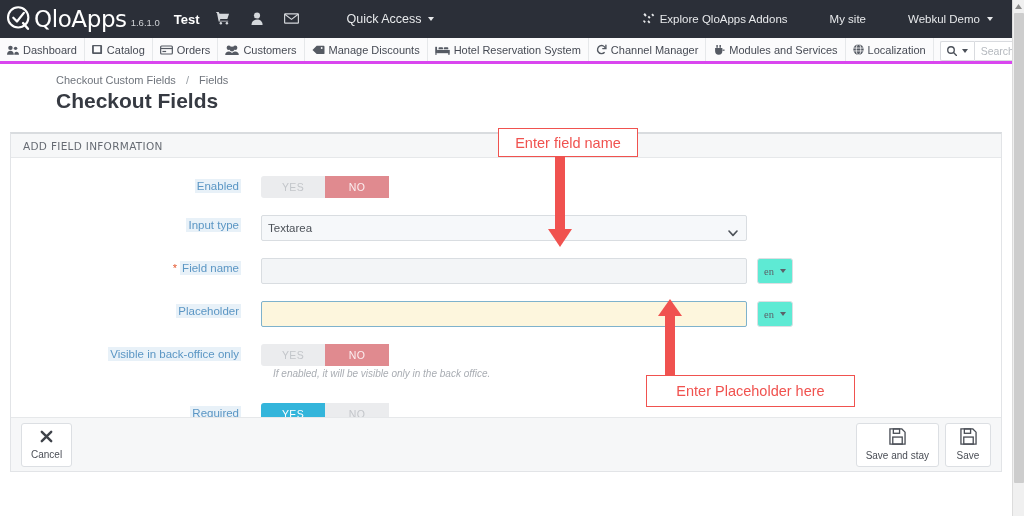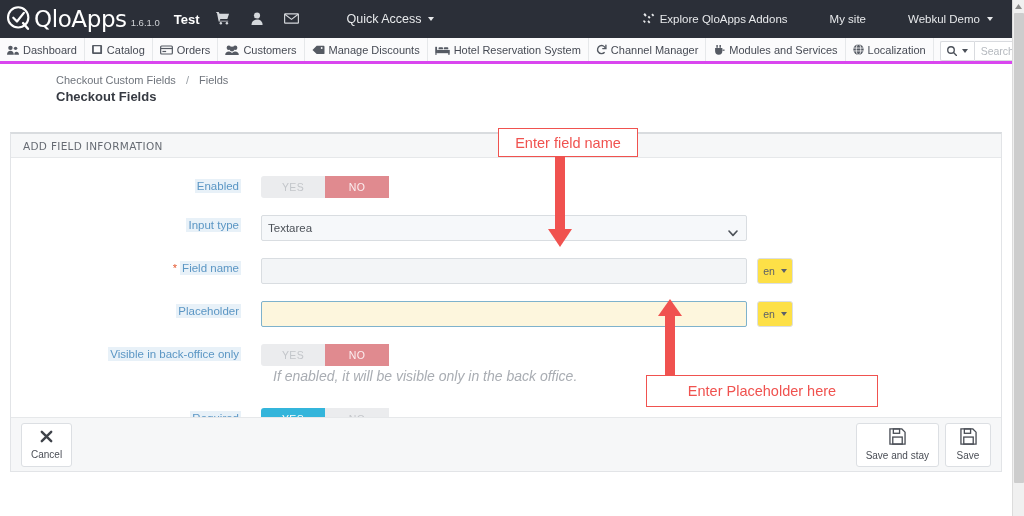--- a/index.html
+++ b/index.html
@@ -94,21 +94,21 @@
     width: 1012px; height: 452px;
     background: #ffffff;
   }
   .breadcrumb {
     padding: 10px 0 0 56px;
     font-size: 11px; color: #6f747c;
   }
   .breadcrumb .sep { margin: 0 7px; color: #9aa0a6; }
   .page-title {
     padding: 3px 0 0 56px;
-    font-size: 13px; color: #363a42; font-weight: bold;
+    font-size: 21px; color: #363a42; font-weight: bold;
   }
 
   
   .panel {
     position: absolute; top: 68px; left: 10px;
     width: 992px; height: 340px;
     background: #ffffff;
     border: 1px solid #e2e4e7;
     border-top: 2px solid #d9dcdf;
   }
@@ -163,29 +163,29 @@
     font-size: 11.5px; color: #4c5158;
     padding: 0 7px; border-radius: 2px;
     font-family: "Liberation Sans", sans-serif;
   }
   input.text-field.highlight {
     background: #fdf6dd; border: 1px solid #7eb2cc;
   }
 
   .lang-btn {
     margin-left: 10px; height: 26px; min-width: 36px;
-    border: 1px solid #dcdfe3; background: #fde047;
+    border: 1px solid #dcdfe3; background: #5eead4;
     border-radius: 3px; display: flex; align-items: center;
     justify-content: center; gap: 4px;
-    font-size: 10.5px; color: #5b6069;
+    font-size: 10.5px; color: #5b6069; font-family: Liberation Serif, serif;
   }
 
   .help-text {
     margin-left: 250px; padding-left: 12px;
-    font-size: 14px; color: #a9adb3; font-style: italic;
+    font-size: 10px; color: #a9adb3; font-style: italic;
     margin-top: -10px; margin-bottom: 24px;
   }
 
   
   .panel-foot {
     position: absolute; bottom: 0; left: 0; right: 0;
     height: 54px; background: #f6f7f8;
     border-top: 1px solid #e6e8ea;
     display: flex; align-items: center; justify-content: space-between;
     padding: 0 10px;
@@ -547,21 +547,21 @@
       </div>
     </div>
   </div>
 
   <div class="anno-box" style="left:498px; top:128px; width:140px; height:29px;">Enter field name</div>
   <svg class="anno-arrow" style="left:545px; top:155px;" width="30" height="93" viewBox="0 0 30 93">
     <rect x="10" y="0" width="10" height="76" fill="#f0524f"></rect>
     <path d="M3 74 L15 92 L27 74 Z" fill="#f0524f"></path>
   </svg>
 
-  <div class="anno-box" style="left:646px; top:375px; width:232px; height:32px;">Enter Placeholder here</div>
+  <div class="anno-box" style="left:646px; top:375px; width:209px; height:32px;">Enter Placeholder here</div>
   <svg class="anno-arrow" style="left:655px; top:298px;" width="30" height="80" viewBox="0 0 30 80">
     <rect x="10" y="16" width="10" height="64" fill="#f0524f"></rect>
     <path d="M3 18 L15 1 L27 18 Z" fill="#f0524f"></path>
   </svg>
 
   <div class="vscroll">
     <div class="vscroll-up">
       <svg width="7" height="5" viewBox="0 0 7 5" fill="#8a8a8a">
           <path d="M3.5 0 L7 5 L0 5 Z"></path>
         </svg>

